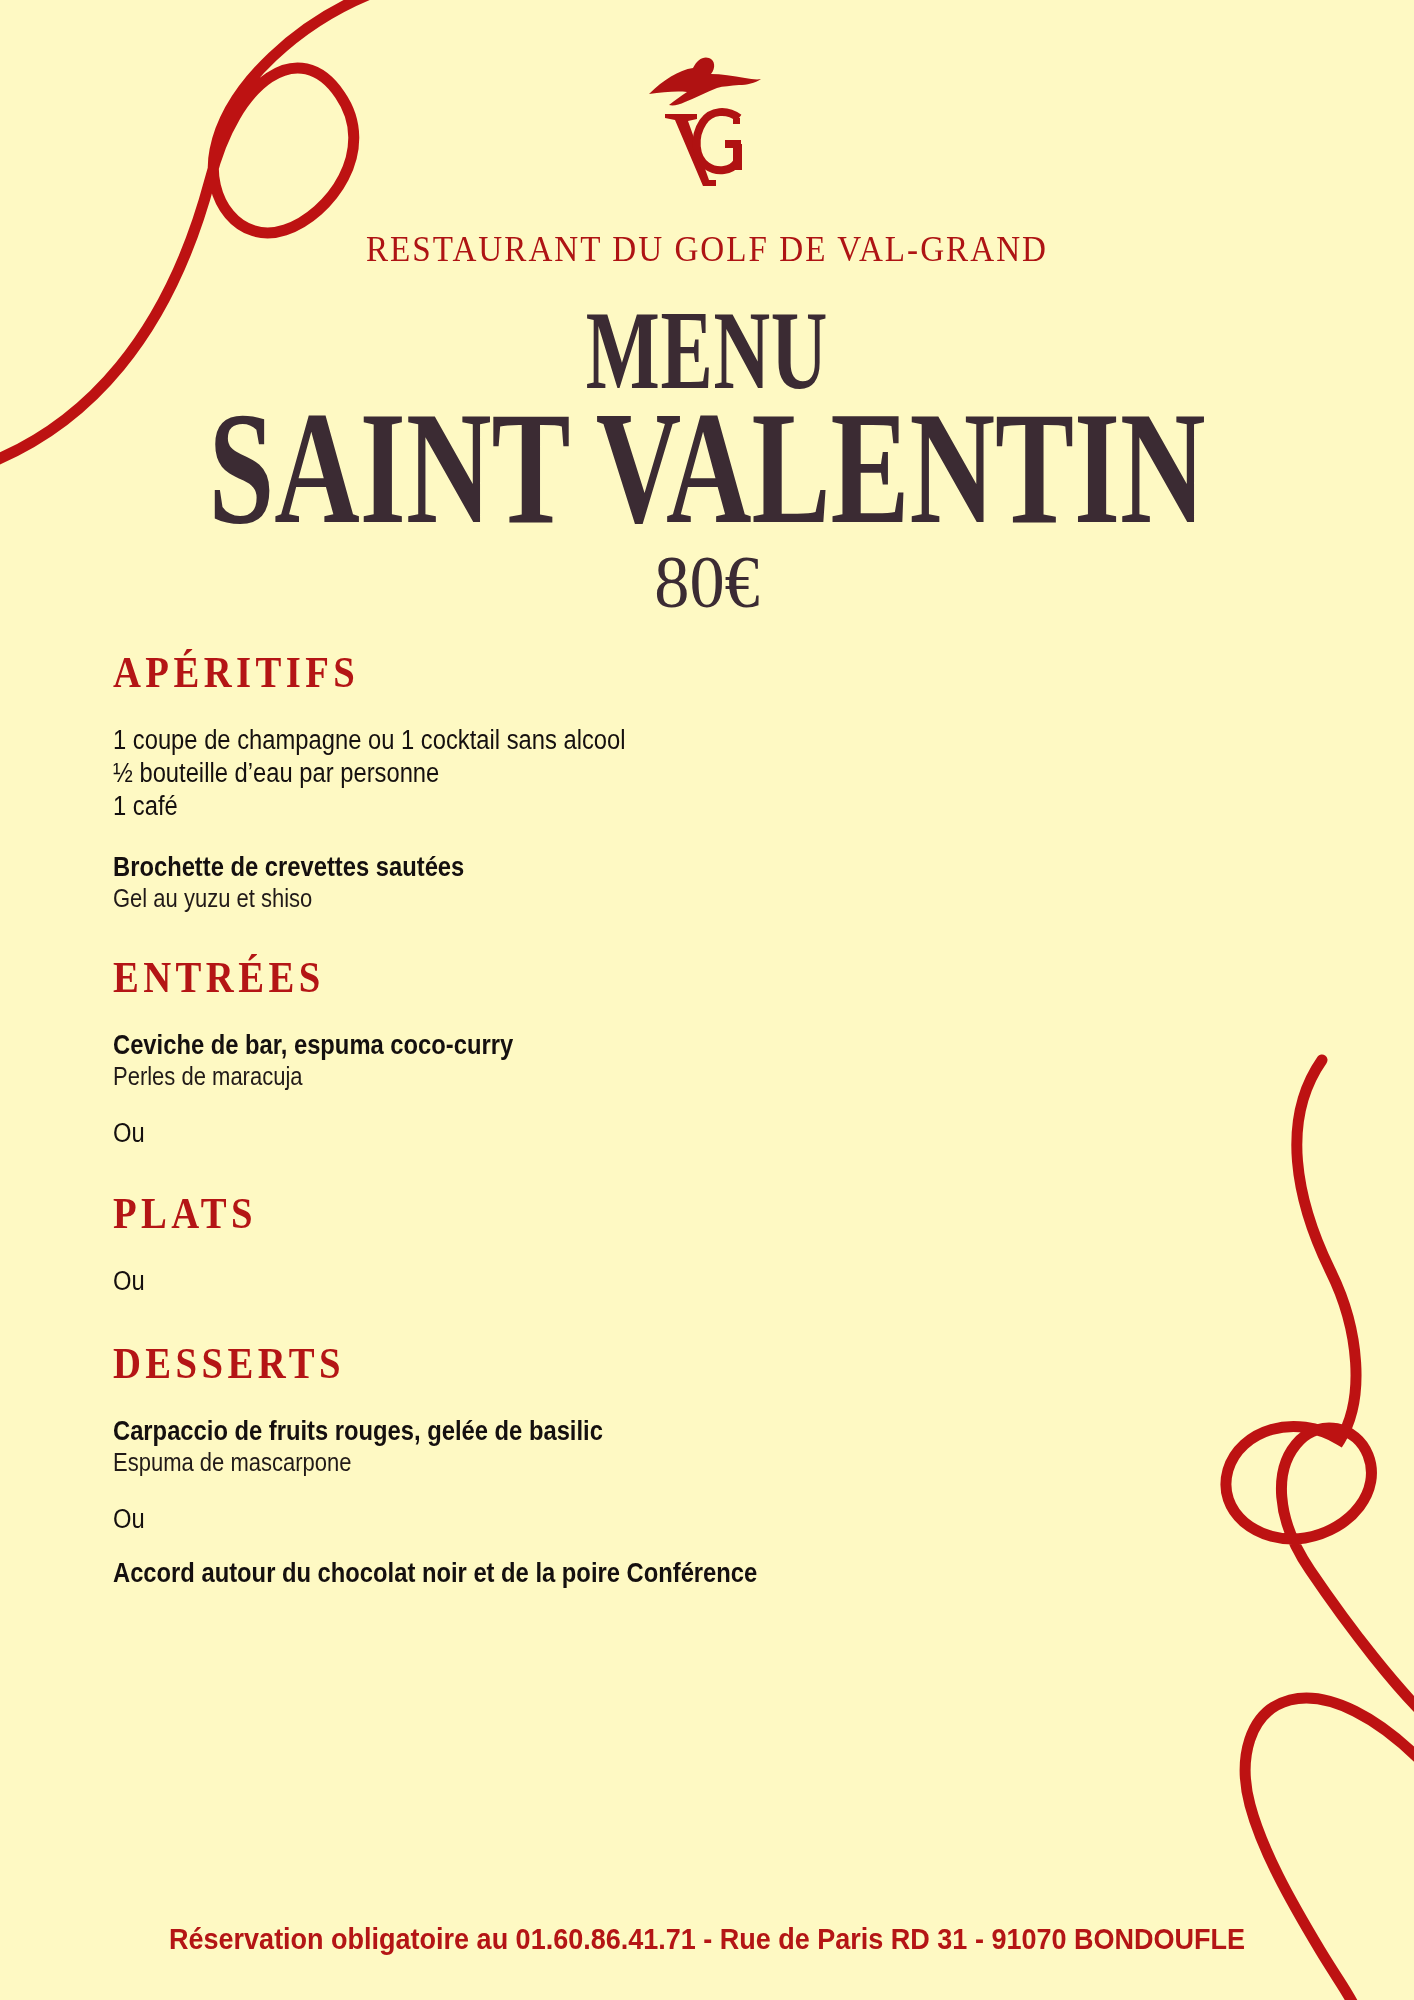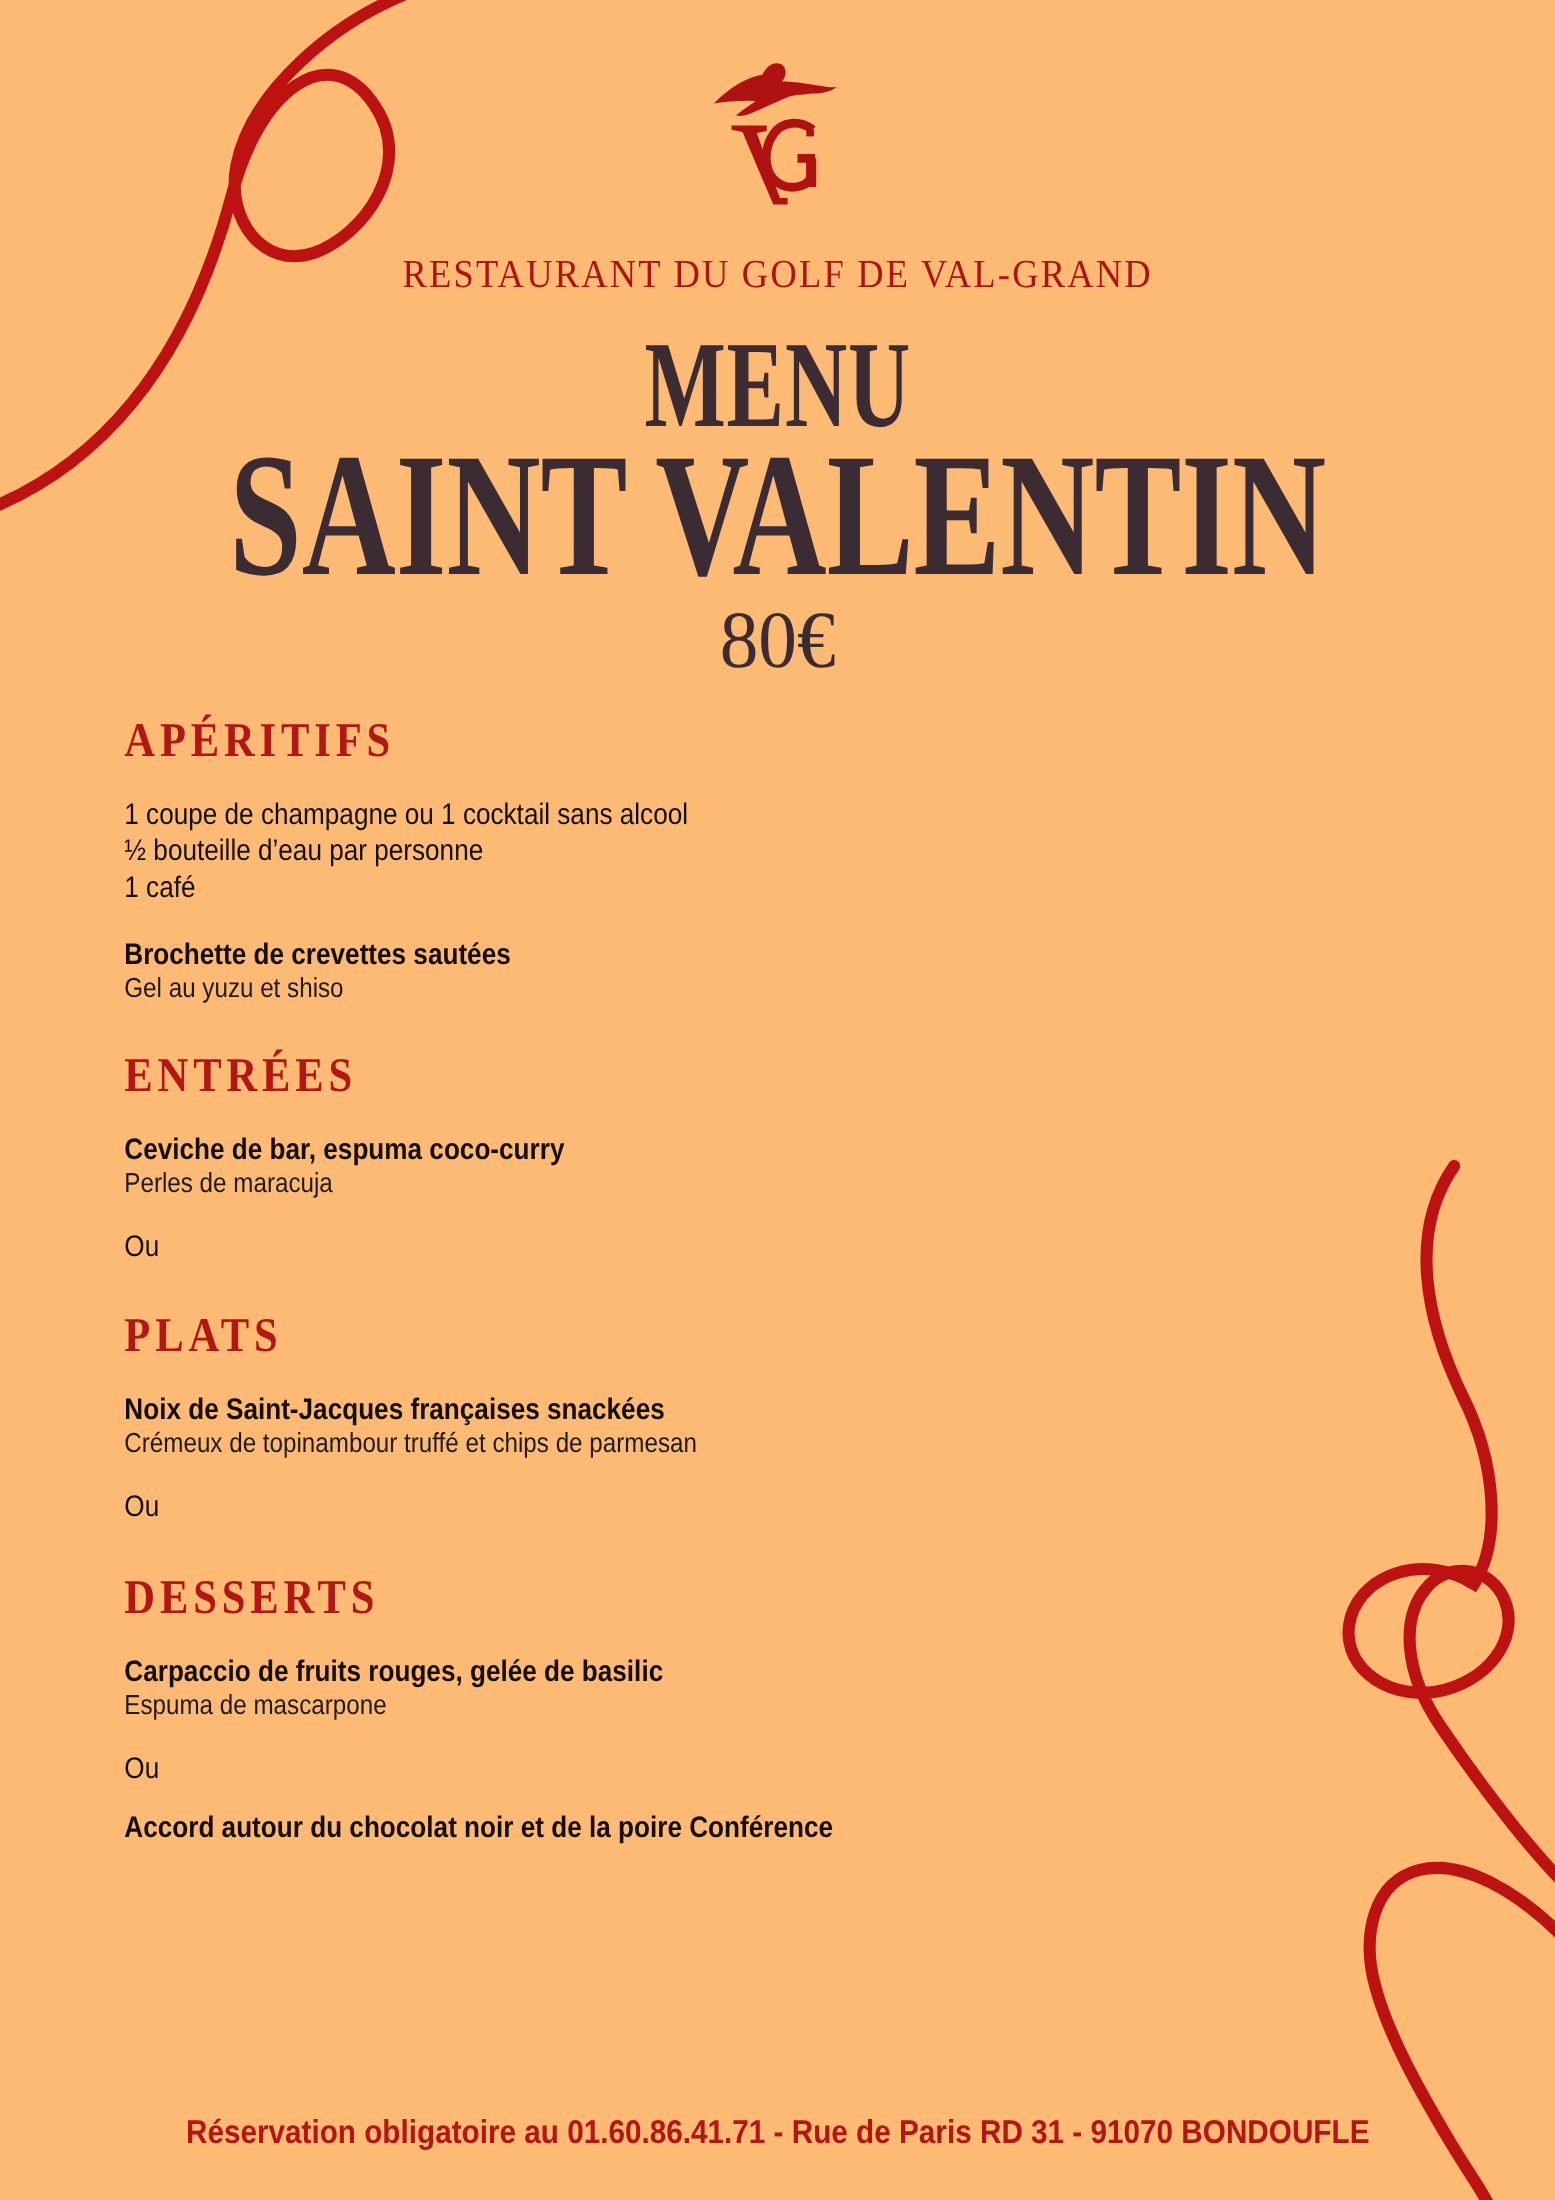--- a/index.html
+++ b/index.html
@@ -11,21 +11,21 @@
     height: 2000px;
     background: #f6e7e4;
     font-family: "Liberation Sans", sans-serif;
     overflow: hidden;
     position: relative;
   }
   #page {
     position: relative;
     width: 1414px;
     height: 2000px;
-    background: #fdba74;
+    background: #fef9c3;
     overflow: hidden;
   }
 
   
   .deco {
     position: absolute;
     top: 0;
     left: 0;
     width: 1414px;
     height: 2000px;
@@ -272,26 +272,20 @@
         <div class="item">
           <div class="item-name">
             <div>Ceviche de bar, espuma coco-curry</div>
           </div>
           <div class="item-desc">Perles de maracuja</div>
         </div>
         <div class="item-or">Ou</div>
       </div>
       <div class="section">
         <div class="section-title sp-plats">PLATS</div>
-        <div class="item">
-          <div class="item-name">
-            <div>Noix de Saint-Jacques françaises snackées</div>
-          </div>
-          <div class="item-desc">Crémeux de topinambour truffé et chips de parmesan</div>
-        </div>
         <div class="item-or">Ou</div>
       </div>
       <div class="section">
         <div class="section-title sp-desserts">DESSERTS</div>
         <div class="item">
           <div class="item-name">
             <div>Carpaccio de fruits rouges, gelée de basilic</div>
           </div>
           <div class="item-desc">Espuma de mascarpone</div>
         </div>

